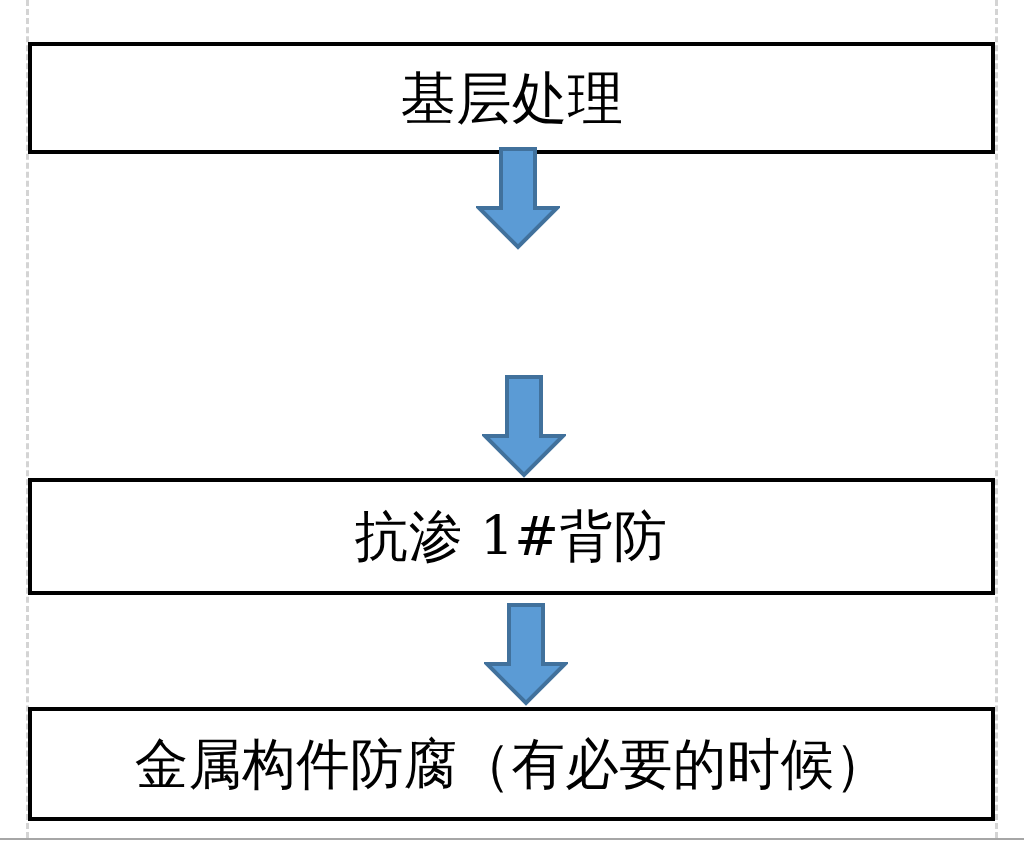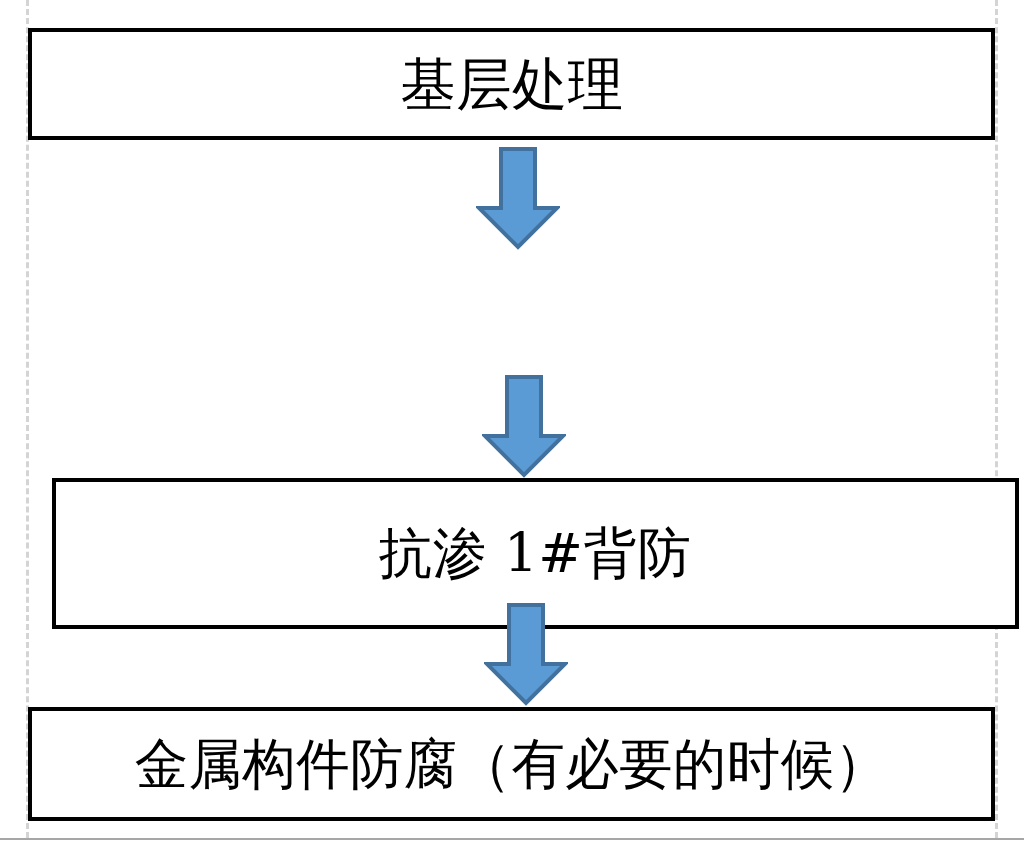--- a/index.html
+++ b/index.html
@@ -53,23 +53,23 @@
     left: 28px;
     width: 967px;
     box-sizing: border-box;
     border: 4px solid #000000;
     background: #ffffff;
     display: flex;
     align-items: center;
     justify-content: center;
     overflow: hidden;
   }
-  .node-box.n1 { top: 28px;  height: 112px; }
+  .node-box.n1 { top: 42px;  height: 112px; }
   .node-box.n2 { top: 251px; height: 112px; }
-  .node-box.n3 { top: 478px; height: 151px; margin-left: 24px; }
+  .node-box.n3 { top: 478px; height: 117px; }
   .node-box.n4 { top: 707px; height: 114px; }
 
   .node-label {
     font-family: "DejaVu Serif", "Liberation Serif", serif;
     font-size: 57px;
     line-height: 1;
     color: #000000;
     white-space: nowrap;
     letter-spacing: 0.5px;
     transform: scaleX(0.97);

